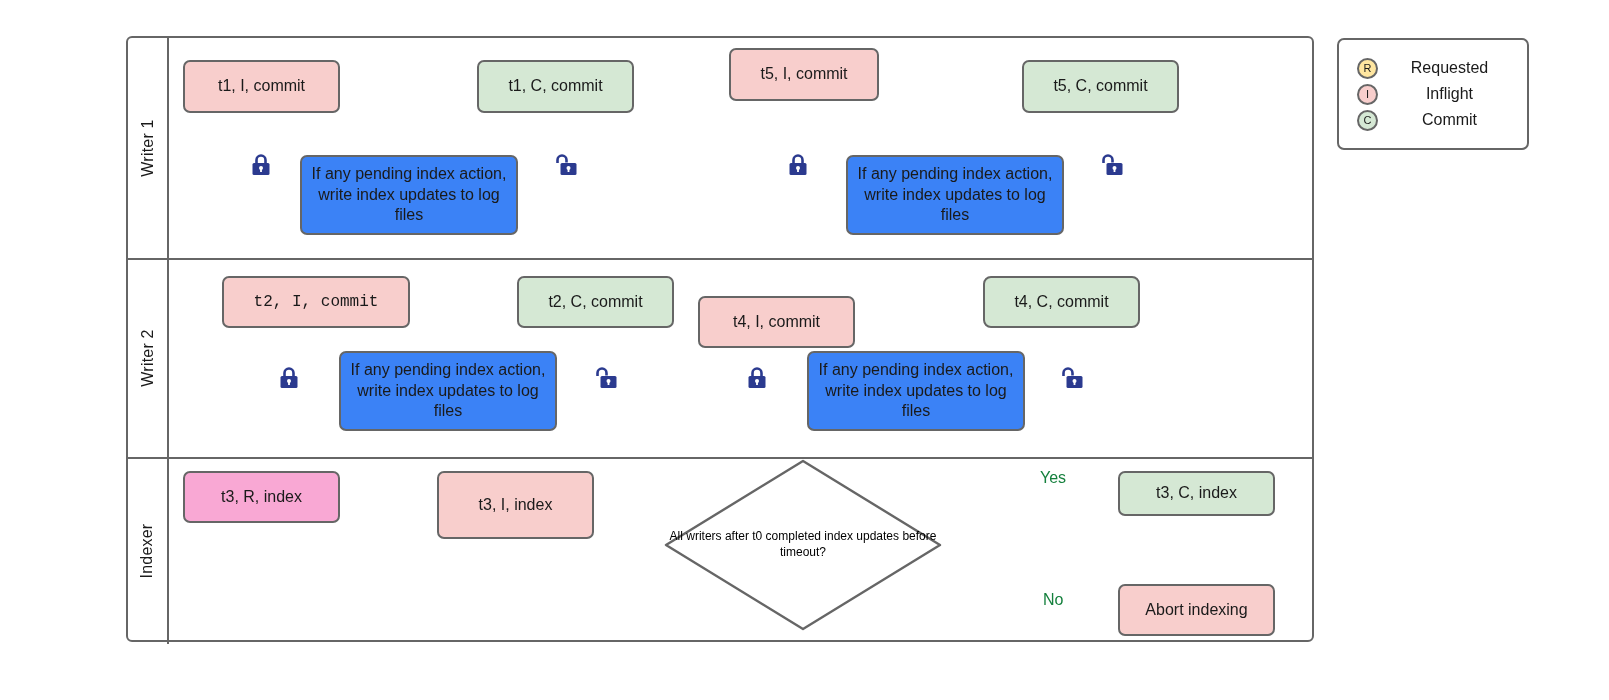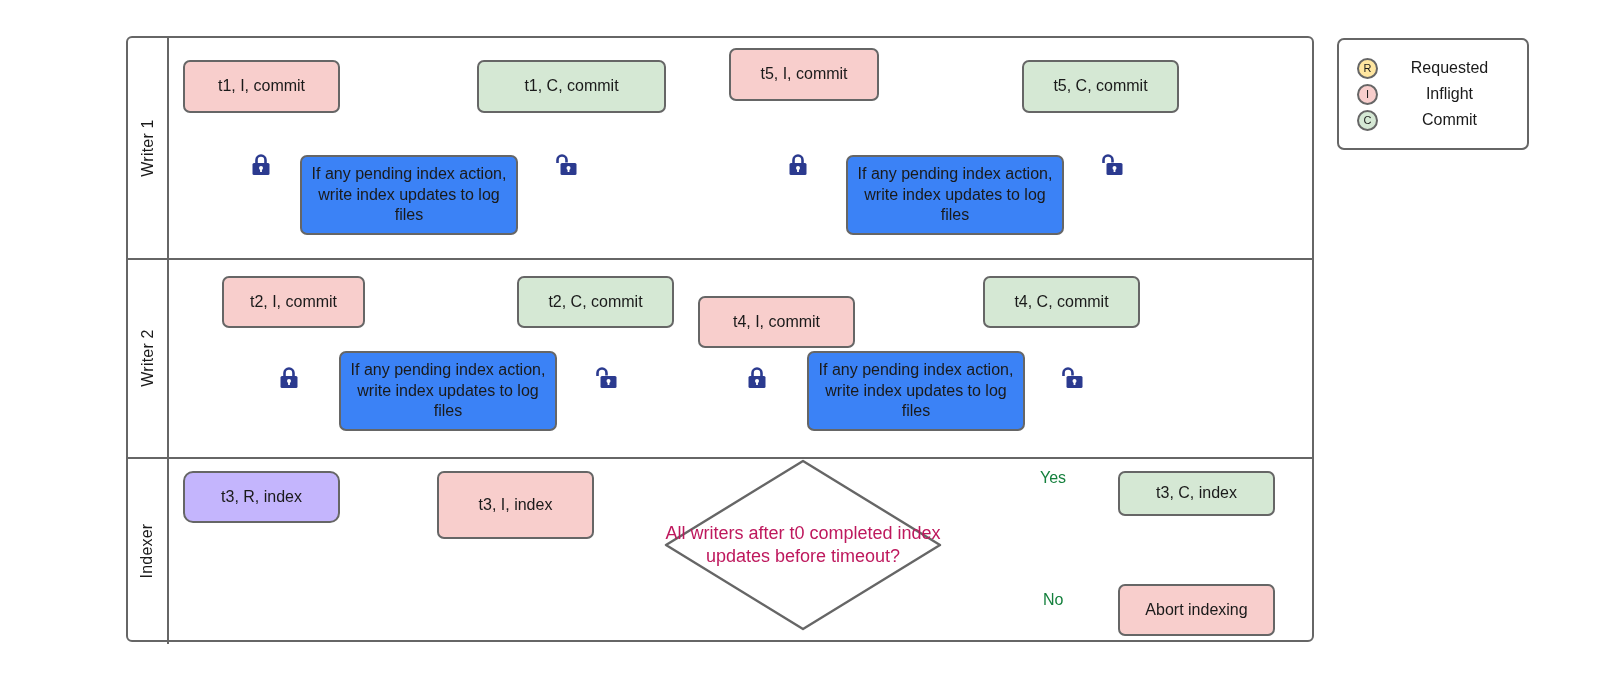--- a/index.html
+++ b/index.html
@@ -25,30 +25,30 @@
 
   
   .node{
     position:absolute;box-sizing:border-box;
     border:2.2px solid #666666;border-radius:7px;
     display:flex;align-items:center;justify-content:center;text-align:center;
     font-size:16px;line-height:1.28;color:#1a1a1a;padding:4px 0;
   }
   .n-inflight{background:#f8cecc;}
   .n-commit{background:#d5e8d4;}
-  .n-requested{background:#c4b5fd;border-radius:10px;}
+  .n-requested{background:#f9a8d4;}
   .n-plain{background:#3b82f6;}
 
   
   .diamond-wrap{position:absolute;}
   .diamond-wrap svg{position:absolute;left:0;top:0;overflow:visible;}
   .diamond-label{
     position:absolute;left:0;top:0;width:100%;height:100%;
     display:flex;align-items:center;justify-content:center;text-align:center;
-    font-size:18px;line-height:1.3;color:#be185d;pointer-events:none;
+    font-size:12px;line-height:1.3;color:#000000;pointer-events:none;
   }
 
   
   #edges{position:absolute;left:0;top:0;width:1609px;height:700px;pointer-events:none;}
 
   
   .edge-label{position:absolute;font-size:16px;color:#15803d;white-space:nowrap;}
 
   
   .lockicon{position:absolute;width:22px;height:24px;}
@@ -133,21 +133,21 @@
   </div>
 
   <div class="node n-inflight" style="left:183px;top:60px;width:157px;height:53px;">
     <span>t1, I, commit</span>
   </div>
 
   <div class="node n-plain" style="left:300px;top:155px;width:218px;height:80px;">
     <span>If any pending index action, write index updates to log files</span>
   </div>
 
-  <div class="node n-commit" style="left:477px;top:60px;width:189px;height:53px;text-align:right;">
+  <div class="node n-commit" style="left:477px;top:60px;width:157px;height:53px;text-align:right;">
     <span>t1, C, commit</span>
   </div>
 
   <div class="node n-inflight" style="left:729px;top:48px;width:150px;height:53px;text-align:right;">
     <span>t5, I, commit</span>
   </div>
 
   <div class="node n-plain" style="left:846px;top:155px;width:218px;height:80px;">
     <span>If any pending index action, write index updates to log files</span>
   </div>
@@ -182,41 +182,41 @@
   </div>
   <div class="lockicon" style="left:1101px;top:153px;">
     <svg viewBox="0 0 22 24" xmlns="http://www.w3.org/2000/svg">
       <path d="M2.5 10 V7 a4.5 4.5 0 0 1 9 0 V9.5" fill="none" stroke="#2b3a8f" stroke-width="2.6"></path>
       <rect x="5.5" y="10" width="16" height="12" rx="1.5" fill="#2b3a8f"></rect>
       <circle cx="13.5" cy="15" r="2" fill="#ffffff"></circle>
       <rect x="12.6" y="15" width="1.8" height="4" fill="#ffffff"></rect>
     </svg>
   </div>
 
-  <div class="node n-inflight" style="left:222px;top:276px;width:143px;height:52px;">
+  <div class="node n-inflight" style="left:222px;top:276px;width:188px;height:52px;font-family:Liberation Mono, monospace;">
     <span>t2, I, commit</span>
   </div>
 
   <div class="node n-plain" style="left:339px;top:351px;width:218px;height:80px;">
     <span>If any pending index action, write index updates to log files</span>
   </div>
 
   <div class="node n-commit" style="left:517px;top:276px;width:157px;height:52px;">
     <span>t2, C, commit</span>
   </div>
 
   <div class="node n-inflight" style="left:698px;top:276px;width:157px;height:52px;margin-top:20px;">
     <span>t4, I, commit</span>
   </div>
 
   <div class="node n-plain" style="left:807px;top:351px;width:218px;height:80px;">
     <span>If any pending index action, write index updates to log files</span>
   </div>
 
-  <div class="node n-commit" style="left:983px;top:276px;width:157px;height:52px;">
+  <div class="node n-commit" style="left:983px;top:276px;width:157px;height:52px;border-radius:8px;">
     <span>t4, C, commit</span>
   </div>
 
   <div class="lockicon" style="left:278px;top:366px;">
     <svg viewBox="0 0 22 24" xmlns="http://www.w3.org/2000/svg">
       <path d="M6.5 10 V7 a4.5 4.5 0 0 1 9 0 V10" fill="none" stroke="#2b3a8f" stroke-width="2.6"></path>
       <rect x="2.5" y="10" width="17" height="12" rx="1.5" fill="#2b3a8f"></rect>
       <circle cx="11" cy="15" r="2" fill="#ffffff"></circle>
       <rect x="10.1" y="15" width="1.8" height="4" fill="#ffffff"></rect>
     </svg>

